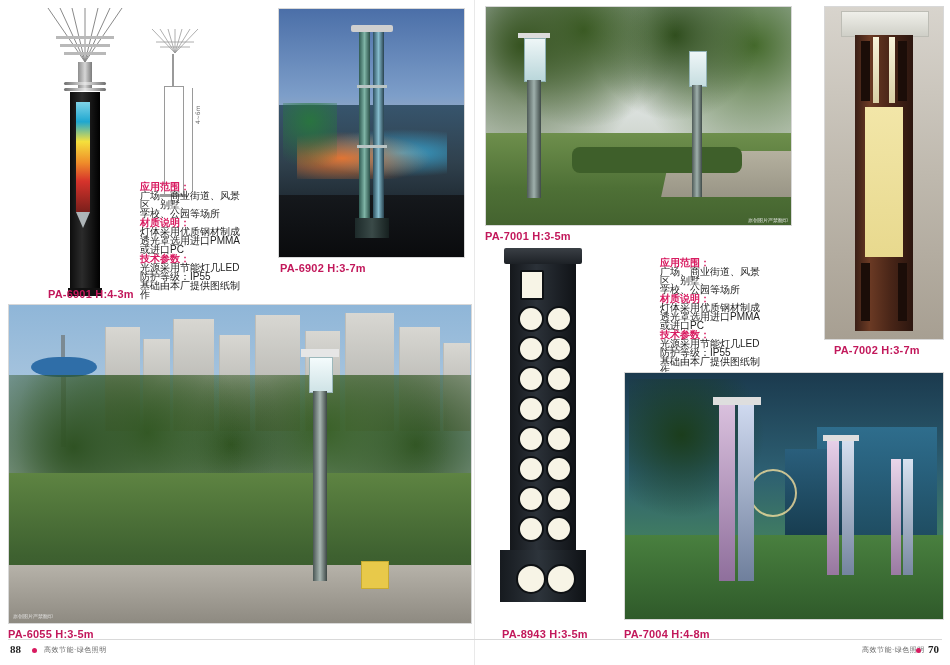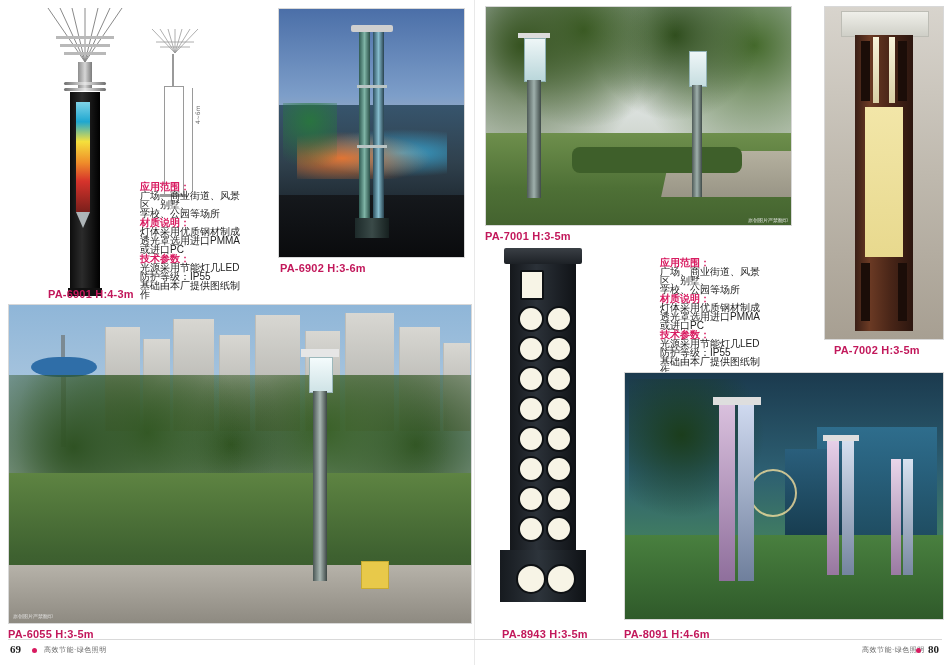--- a/index.html
+++ b/index.html
@@ -228,21 +228,21 @@
     <div class="ground6902"></div>
     <div class="p6902">
       <div class="cap"></div>
       <div class="col"></div>
       <div class="col2"></div>
       <div class="band" style="top:60px"></div>
       <div class="band" style="top:120px"></div>
       <div class="foot"></div>
     </div>
   </div>
-  <div class="caption" style="position:absolute;left:280px;top:262px;">PA-6902 H:3-6m</div>
+  <div class="caption" style="position:absolute;left:280px;top:262px;">PA-6902 H:3-7m</div>
 
   <div class="photo ph7001">
     <div class="sky7001"></div>
     <div class="trees7001"></div>
     <div class="lawn7001"></div>
     <div class="path7001"></div>
     <div class="hedge7001"></div>
     <div class="p7001">
       <div class="cap"></div>
       <div class="lamp"></div>
@@ -263,21 +263,21 @@
       <div class="body"></div>
       <div class="glass"></div>
       <div class="slotL"></div>
       <div class="slotR"></div>
       <div class="tube" style="left:32px"></div>
       <div class="tube" style="left:48px"></div>
       <div class="slotB"></div>
       <div class="slotB2"></div>
     </div>
   </div>
-  <div class="caption" style="position:absolute;left:834px;top:344px;">PA-7002 H:3-5m</div>
+  <div class="caption" style="position:absolute;left:834px;top:344px;">PA-7002 H:3-7m</div>
 
   <div class="spec" style="position:absolute;left:660px;top:258px;">
     <div class="hdr">应用范围：</div>
     <div class="ln">广场、商业街道、风景区、别墅、</div>
     <div class="ln">学校、公园等场所</div>
     <div class="hdr">材质说明：</div>
     <div class="ln">灯体采用优质钢材制成</div>
     <div class="ln">透光罩选用进口PMMA或进口PC</div>
     <div class="hdr">技术参数：</div>
     <div class="ln">光源采用节能灯几LED</div>
@@ -357,25 +357,25 @@
     <div class="p7004b">
       <div class="cap"></div>
       <div class="c1"></div>
       <div class="c2"></div>
     </div>
     <div class="p7004c">
       <div class="c1"></div>
       <div class="c2"></div>
     </div>
   </div>
-  <div class="caption" style="position:absolute;left:624px;top:628px;">PA-8091 H:4-6m</div>
+  <div class="caption" style="position:absolute;left:624px;top:628px;">PA-7004 H:4-8m</div>
 
   <div class="footer">
     <div class="footline"></div>
-    <div class="pgnum" style="left:10px;">69</div>
+    <div class="pgnum" style="left:10px;">88</div>
     <div class="dot" style="left:32px;"></div>
     <div class="foottxt" style="left:44px;">高效节能·绿色照明</div>
     <div class="foottxt" style="left:862px;">高效节能·绿色照明</div>
     <div class="dot" style="left:916px;"></div>
-    <div class="pgnum" style="left:928px;">80</div>
+    <div class="pgnum" style="left:928px;">70</div>
   </div>
 
 </div>
 
 </body></html>

